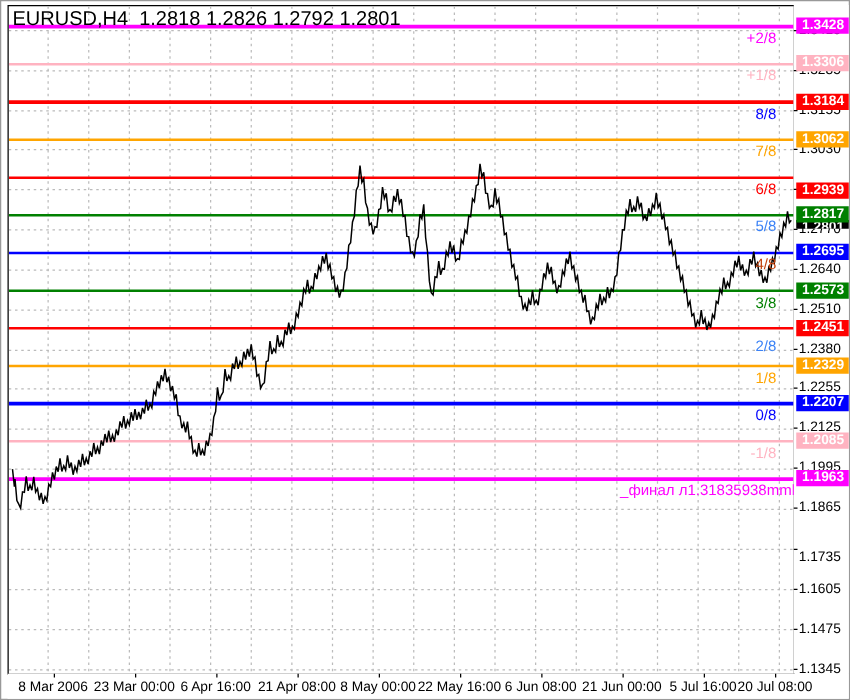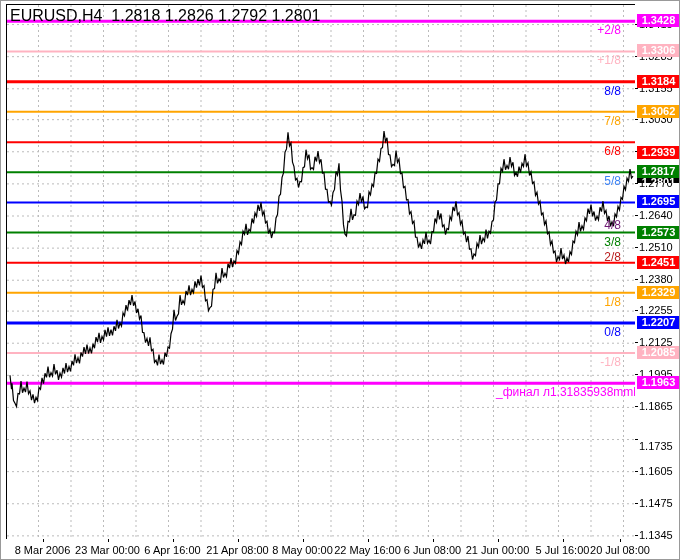--- a/index.html
+++ b/index.html
@@ -97,23 +97,23 @@
         <polyline points="3.0,370.3 4.5,384.3 5.0,378.2 6.5,395.5 8.0,398.3 9.5,401.6 11.0,388.5 12.5,388.9 14.0,376.1 15.5,387.7 17.0,383.0 18.5,387.1 20.0,376.5 21.5,388.7 23.0,385.8 24.5,395.2 26.0,389.3 27.5,398.1 29.0,392.3 30.5,395.5 32.0,382.4 33.5,384.3 35.0,372.9 36.5,378.7 38.0,368.3 39.5,372.3 41.0,361.6 42.5,372.2 44.0,367.7 45.5,371.1 47.0,359.2 48.5,369.3 50.0,365.1 51.5,374.8 53.0,368.1 54.5,372.2 56.0,362.9 57.5,368.5 59.0,358.0 60.5,367.2 62.0,361.6 63.5,366.3 65.0,356.0 66.5,360.4 68.0,349.4 69.5,358.2 71.0,352.7 72.5,358.3 74.0,347.4 75.5,351.6 77.0,342.2 78.5,348.9 80.0,339.5 81.5,348.7 83.0,343.1 84.5,348.4 86.0,338.6 87.5,343.2 89.0,332.1 90.5,337.1 92.0,327.9 93.5,337.9 95.0,331.4 96.5,335.0 98.0,324.8 99.5,331.6 101.0,322.3 102.5,330.9 104.0,324.6 105.5,330.4 107.0,321.3 108.5,325.9 110.0,314.8 111.5,323.5 113.0,318.0 114.5,321.2 116.0,308.0 117.5,310.9 119.0,300.1 120.5,305.6 122.0,295.2 123.5,300.0 125.0,290.0 126.5,300.7 128.0,296.5 129.5,308.0 131.0,303.8 132.5,314.1 134.0,310.5 135.5,327.4 137.0,327.8 138.5,337.6 140.0,333.4 141.5,340.8 143.0,332.3 144.5,345.8 146.0,344.3 147.5,357.3 149.0,355.2 150.5,360.3 152.0,349.5 153.5,359.1 155.0,354.9 156.5,359.5 158.0,347.6 159.5,351.8 161.0,342.0 162.5,343.2 164.0,328.7 165.5,324.2 167.0,304.8 168.5,315.5 170.0,311.2 171.5,308.7 173.0,290.2 174.5,299.8 176.0,295.6 177.5,299.0 179.0,285.9 180.5,290.1 182.0,280.3 183.5,290.1 185.0,284.3 186.5,287.8 188.0,276.4 189.5,282.7 191.0,274.1 192.5,280.3 194.0,270.5 195.5,282.4 197.0,280.7 198.5,295.9 200.0,294.6 201.5,305.6 203.0,302.5 204.5,301.2 206.0,284.3 207.5,283.6 209.0,267.8 210.5,278.3 212.0,274.0 213.5,276.6 215.0,263.1 216.5,272.5 218.0,268.3 219.5,271.8 221.0,258.8 222.5,263.1 224.0,253.0 225.5,262.2 227.0,256.0 228.5,258.3 230.0,245.5 231.5,248.6 233.0,236.9 234.5,239.6 236.0,226.1 237.5,229.2 239.0,218.9 240.5,229.8 242.0,224.3 243.5,226.1 245.0,213.5 246.5,218.3 248.0,207.9 249.5,211.4 251.0,199.9 252.5,205.9 254.0,197.3 255.5,210.0 257.0,206.4 258.5,218.0 260.0,216.4 261.5,228.6 263.0,224.4 264.5,233.0 266.0,227.1 267.5,227.6 269.0,212.9 270.5,209.6 272.0,191.2 273.5,189.2 275.0,172.6 276.5,168.0 278.0,147.2 279.5,143.9 281.0,127.4 282.5,140.9 284.0,138.0 285.5,157.1 287.0,161.6 288.5,175.0 290.0,173.4 291.5,182.5 293.0,176.4 294.5,176.8 296.0,162.6 297.5,161.9 299.0,144.7 300.5,153.8 302.0,149.6 303.5,164.3 305.0,162.7 306.5,164.5 308.0,151.7 309.5,156.5 311.0,146.2 312.5,157.8 314.0,154.2 315.5,168.1 317.0,167.5 318.5,184.1 320.0,184.3 321.5,197.1 323.0,196.5 324.5,200.1 326.0,187.5 327.5,184.4 329.0,166.5 330.5,170.0 332.0,158.4 333.5,185.0 335.0,196.2 336.5,219.9 338.0,229.2 339.5,231.0 341.0,216.4 342.5,216.9 344.0,203.9 345.5,214.9 347.0,209.8 348.5,210.4 350.0,196.1 351.5,199.6 353.0,188.0 354.5,197.4 356.0,191.3 357.5,203.8 359.0,202.0 360.5,202.6 362.0,186.9 363.5,189.8 365.0,179.1 366.5,181.5 368.0,167.9 369.5,168.4 371.0,154.1 372.5,156.3 374.0,143.5 375.5,142.6 377.0,126.1 378.5,136.5 380.0,132.8 381.5,149.5 383.0,149.9 384.5,161.5 386.0,159.3 387.5,160.5 389.0,145.7 390.5,157.4 392.0,154.1 393.5,168.6 395.0,168.1 396.5,182.7 398.0,181.5 399.5,195.0 401.0,194.5 402.5,208.8 404.0,206.7 405.5,218.3 407.0,216.1 408.5,232.1 410.0,232.2 411.5,242.6 413.0,238.1 414.5,243.9 416.0,234.8 417.5,238.9 419.0,227.2 420.5,238.2 422.0,235.2 423.5,239.1 425.0,226.5 426.5,227.0 428.0,213.6 429.5,217.3 431.0,205.1 432.5,214.3 434.0,208.5 435.5,221.6 437.0,219.9 438.5,229.6 440.0,223.5 441.5,224.5 443.0,211.6 444.5,215.0 446.0,201.9 447.5,206.1 449.0,196.3 450.5,209.8 452.0,207.7 453.5,219.3 455.0,215.9 456.5,229.0 458.0,227.2 459.5,237.1 461.0,231.0 462.5,244.2 464.0,243.7 465.5,254.5 467.0,248.9 468.5,250.6 470.0,238.3 471.5,241.9 473.0,230.0 474.5,239.1 476.0,233.2 477.5,236.3 479.0,224.7 480.5,233.4 482.0,226.1 483.5,228.1 485.0,216.5 486.5,215.0 488.0,197.0 489.5,195.1 491.0,178.9 492.5,178.9 494.0,163.3 495.5,166.3 497.0,154.2 498.5,164.7 500.0,160.4 501.5,164.3 503.0,152.0 504.5,161.3 506.0,157.2 507.5,170.5 509.0,167.5 510.5,171.7 512.0,161.6 513.5,167.7 515.0,158.5 516.5,161.4 518.0,149.2 519.5,160.9 521.0,157.9 522.5,170.5 524.0,166.8 525.5,178.5 527.0,176.9 528.5,190.3 530.0,187.3 531.5,199.0 533.0,196.2 534.5,209.7 536.0,207.9 537.5,219.5 539.0,215.9 540.5,228.8 542.0,227.0 543.5,239.6 545.0,236.0 546.5,247.6 548.0,246.0 549.5,257.0 551.0,251.6 552.5,254.6 554.0,243.1 555.5,254.1 557.0,250.0 558.5,259.0 560.0,253.0 561.5,257.1 563.0,246.7 564.5,249.5 566.0,236.1 567.5,237.7 569.0,226.2 570.5,229.8 572.0,217.0 573.5,226.3 575.0,220.9 576.5,224.4 578.0,212.9 579.5,215.8 581.0,203.6 582.5,208.9 584.0,199.7 585.5,211.3 587.0,206.5 588.5,215.6 590.0,211.3 591.5,214.9 593.0,202.3 594.5,206.6 596.0,196.2 597.5,208.3 599.0,205.4 600.5,215.9 602.0,211.0 603.5,221.2 605.0,216.9 606.5,221.2 608.0,209.0 609.5,211.9 611.0,201.4 612.5,205.0 614.0,192.5 615.5,194.3 617.0,181.3 618.5,184.8 620.0,173.2 621.5,176.4 623.0,164.1 624.5,173.1 626,171.2" fill="none" stroke="#000000" stroke-width="1.2"></polyline>
       </svg>
     <div id="chart-title">EURUSD,H4  1.2818 1.2826 1.2792 1.2801</div>
     <div id="annotation" style="color: rgb(255, 0, 255); top: 380.219px;">_финал л1.31835938mmlz</div>
   <div class="mlabel" style="top: 18.364px; color: rgb(255, 0, 255);">+2/8</div>
       <div class="mlabel" style="top: 48.498px; color: rgb(255, 179, 193);">+1/8</div>
       <div class="mlabel" style="top: 78.632px; color: rgb(0, 0, 255);">8/8</div>
       <div class="mlabel" style="top: 108.766px; color: rgb(255, 165, 0);">7/8</div>
       <div class="mlabel" style="top: 139.147px; color: rgb(255, 0, 0);">6/8</div>
       <div class="mlabel" style="top: 169.281px; color: #3b82f6;">5/8</div>
-      <div class="mlabel" style="top: 213px; color: #701a75;">4/8</div>
+      <div class="mlabel" style="top: 199px; color: #c2410c;">4/8</div>
       <div class="mlabel" style="top: 229.549px; color: rgb(0, 128, 0);">3/8</div>
-      <div class="mlabel" style="top: 245px; color: #b91c1c;">2/8</div>
+      <div class="mlabel" style="top: 265px; color: #3b82f6;">2/8</div>
       <div class="mlabel" style="top: 289.817px; color: rgb(255, 165, 0);">1/8</div>
       <div class="mlabel" style="top: 319.951px; color: rgb(0, 0, 255);">0/8</div>
       <div class="mlabel" style="top: 350.085px; color: rgb(255, 179, 193);">-1/8</div>
     </div>
   <div id="y-axis">
       <div class="ytickmark" style="top: 19.575px;"></div>
       <div class="ytick" style="top: 13.575px;">1.3415</div>
       <div class="ytickmark" style="top: 51.685px;"></div>
       <div class="ytick" style="top: 45.685px;">1.3285</div>
       <div class="ytickmark" style="top: 83.795px;"></div>

